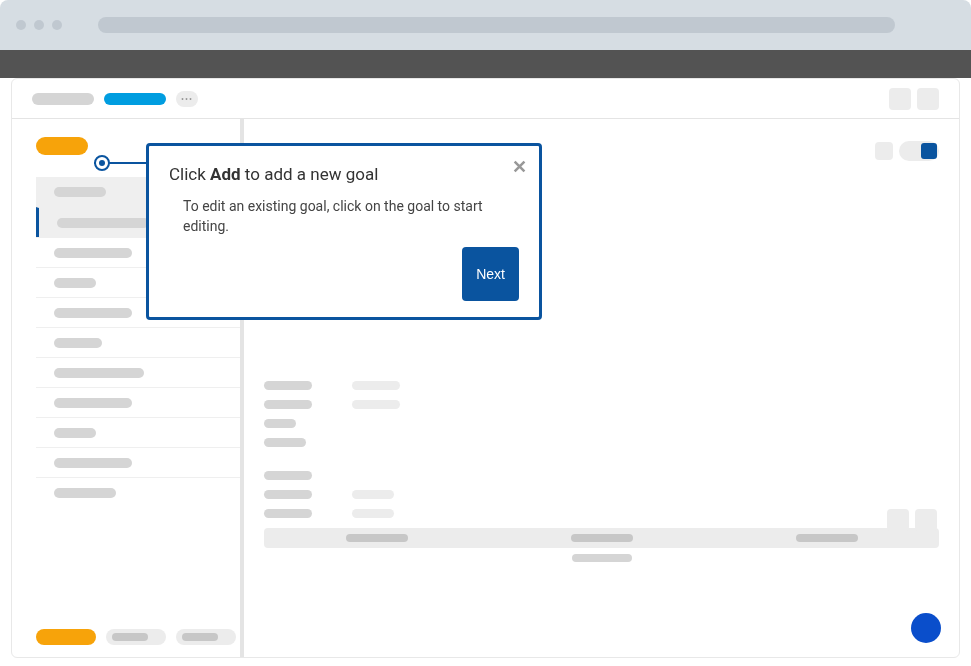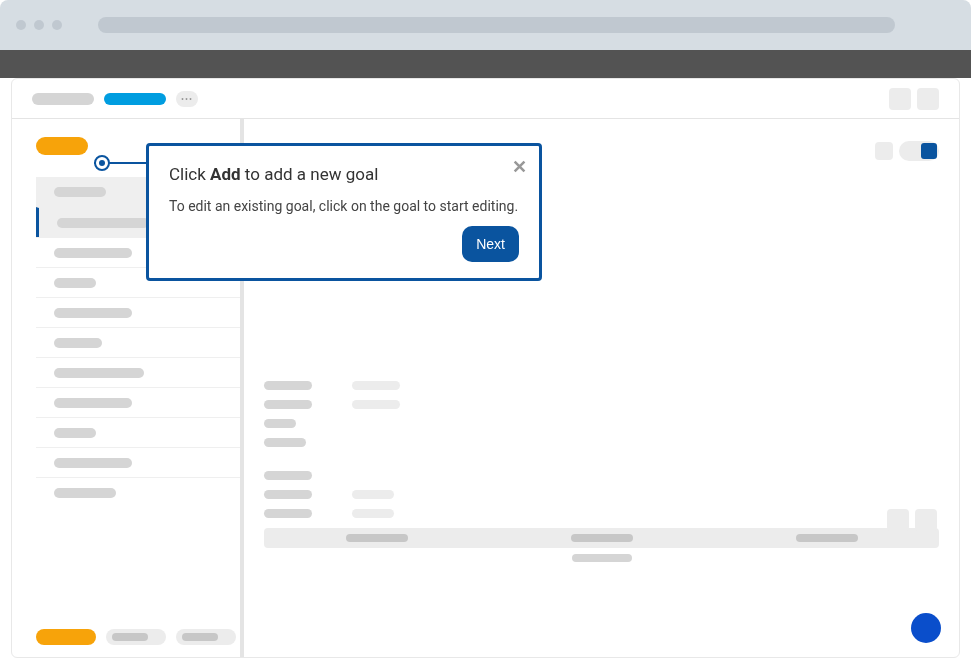--- a/index.html
+++ b/index.html
@@ -166,30 +166,30 @@
   z-index:9;
 }
 .pop-dot-anchor {
   position:absolute;
   left:94px; top:155px; width:16px;height:16px;border-radius:50%;border:2px solid #0a549f;background:#fff;z-index:11;
 }
 .pop-dot-anchor::after{content:"";position:absolute;left:3px;top:3px;width:6px;height:6px;border-radius:50%;background:#0a549f;}
 .pop-title { font-size:17px; color:#333; margin-bottom:12px; }
 .pop-title b { font-weight:700; }
 .pop-body { font-size:14px; color:#444; line-height:1.45; }
-.pop-body p { margin-bottom:10px; }
+.pop-body p { margin-bottom:10px;margin-left:14px; }
 .pop-close {
   position:absolute; right:12px; top:10px; color:#989898; font-size:18px; font-weight:700; cursor:pointer;
   font-family: Arial, sans-serif;
 }
 .pop-next {
   display:block;
   margin-left:auto; margin-top:4px;
-  background:#0a549f; color:#fff; border:none; border-radius:10px;
-  padding: 10px 14px; font-size:14px; cursor:pointer;
+  background:#0a549f; color:#fff; border:none; border-radius:4px;
+  padding: 19px 14px; font-size:14px; cursor:pointer;
 }
 </style>
 </head>
 <body>
 
 <div class="browser-chrome">
   <div class="traffic-dot"></div>
   <div class="traffic-dot"></div>
   <div class="traffic-dot"></div>
   <div class="addr-bar"></div>

